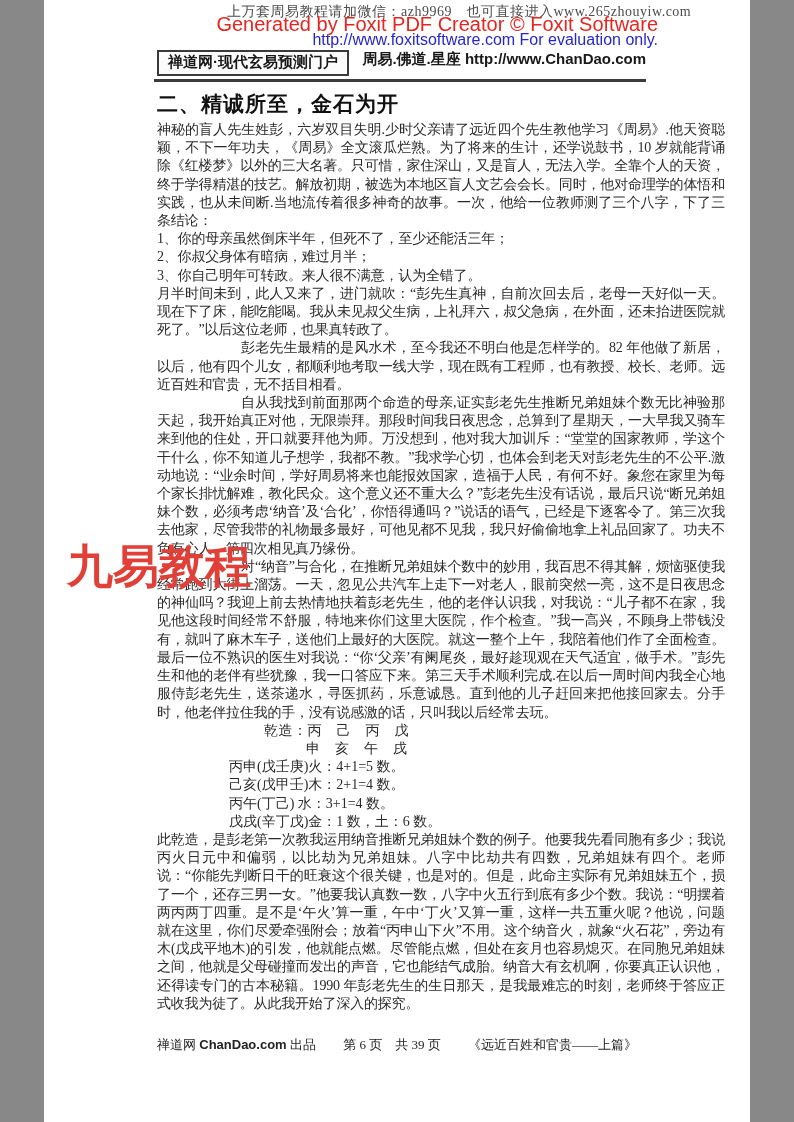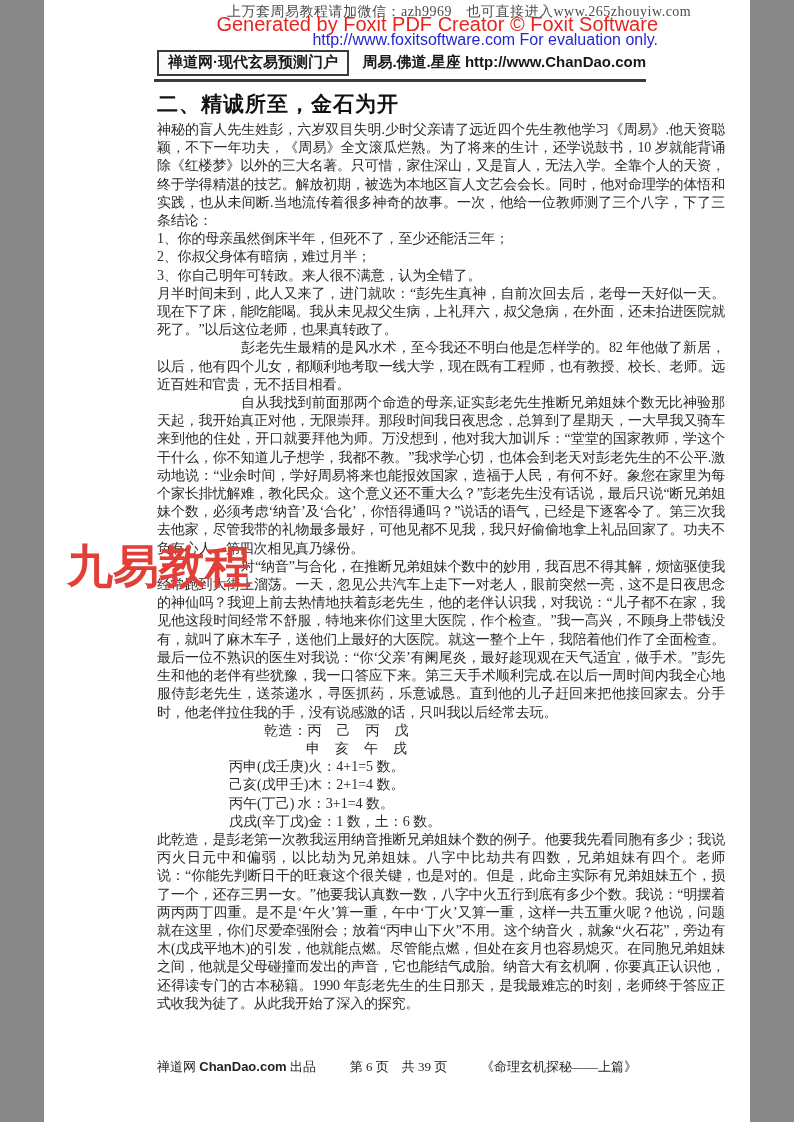--- a/index.html
+++ b/index.html
@@ -26,21 +26,21 @@
   }
   .foxit-blue{
     position:absolute;top:31px;right:92px;
     font-size:16px;color:#2626cf;
     font-family:"Liberation Sans","DejaVu Sans",sans-serif;
     white-space:nowrap;
   }
   
   .header-row{
     position:absolute;top:50px;left:113px;right:104px;
-    display:flex;justify-content:space-between;align-items:center;
+    display:flex;justify-content:space-between;align-items:flex-start;
   }
   .brand-badge{
     display:inline-block;
     border:2px solid #3a3a3a;
     padding:1px 9px 2px 9px;
     font-size:15px;font-weight:bold;color:#191919;
     font-family:"Liberation Sans","DejaVu Sans",sans-serif;
     background:#fbfbfb;
     white-space:nowrap;
   }
@@ -81,21 +81,21 @@
     font-family:"Liberation Sans","DejaVu Sans",sans-serif;
     letter-spacing:0px;line-height:1;
     z-index:5;white-space:nowrap;
   }
   
   .footer-row{
     position:absolute;top:1036px;left:113px;right:113px;
     display:flex;justify-content:space-between;align-items:baseline;
     font-size:13px;color:#232323;
   }
-  .footer-left{white-space:nowrap;margin-top:22px;}
+  .footer-left{white-space:nowrap;}
   .footer-brand{
     font-weight:bold;
     font-family:"Liberation Sans","DejaVu Sans",sans-serif;
   }
   .footer-center{white-space:nowrap;}
   .footer-right{white-space:nowrap;}
 </style>
 </head>
 <body>
 
@@ -139,16 +139,16 @@
     <div>
         <div class="para">此乾造，是彭老第一次教我运用纳音推断兄弟姐妹个数的例子。他要我先看同胞有多少；我说丙火日元中和偏弱，以比劫为兄弟姐妹。八字中比劫共有四数，兄弟姐妹有四个。老师说：“你能先判断日干的旺衰这个很关键，也是对的。但是，此命主实际有兄弟姐妹五个，损了一个，还存三男一女。”他要我认真数一数，八字中火五行到底有多少个数。我说：“明摆着两丙两丁四重。是不是‘午火’算一重，午中‘丁火’又算一重，这样一共五重火呢？他说，问题就在这里，你们尽爱牵强附会；放着“丙申山下火”不用。这个纳音火，就象“火石花”，旁边有木(戊戌平地木)的引发，他就能点燃。尽管能点燃，但处在亥月也容易熄灭。在同胞兄弟姐妹之间，他就是父母碰撞而发出的声音，它也能结气成胎。纳音大有玄机啊，你要真正认识他，还得读专门的古本秘籍。1990 年彭老先生的生日那天，是我最难忘的时刻，老师终于答应正式收我为徒了。从此我开始了深入的探究。</div>
       </div>
   </div>
 
   <div class="side-watermark">九易教程</div>
 
   <div class="footer-row">
     <span class="footer-left"><span>禅道网 </span><span class="footer-brand">ChanDao.com</span><span> 出品</span></span>
     <span class="footer-center">第 6 页　共 39 页</span>
-    <span class="footer-right">《命理玄机探秘——上篇》</span>
+    <span class="footer-right">《远近百姓和官贵——上篇》</span>
   </div>
 
 </div>
 
 </body></html>

